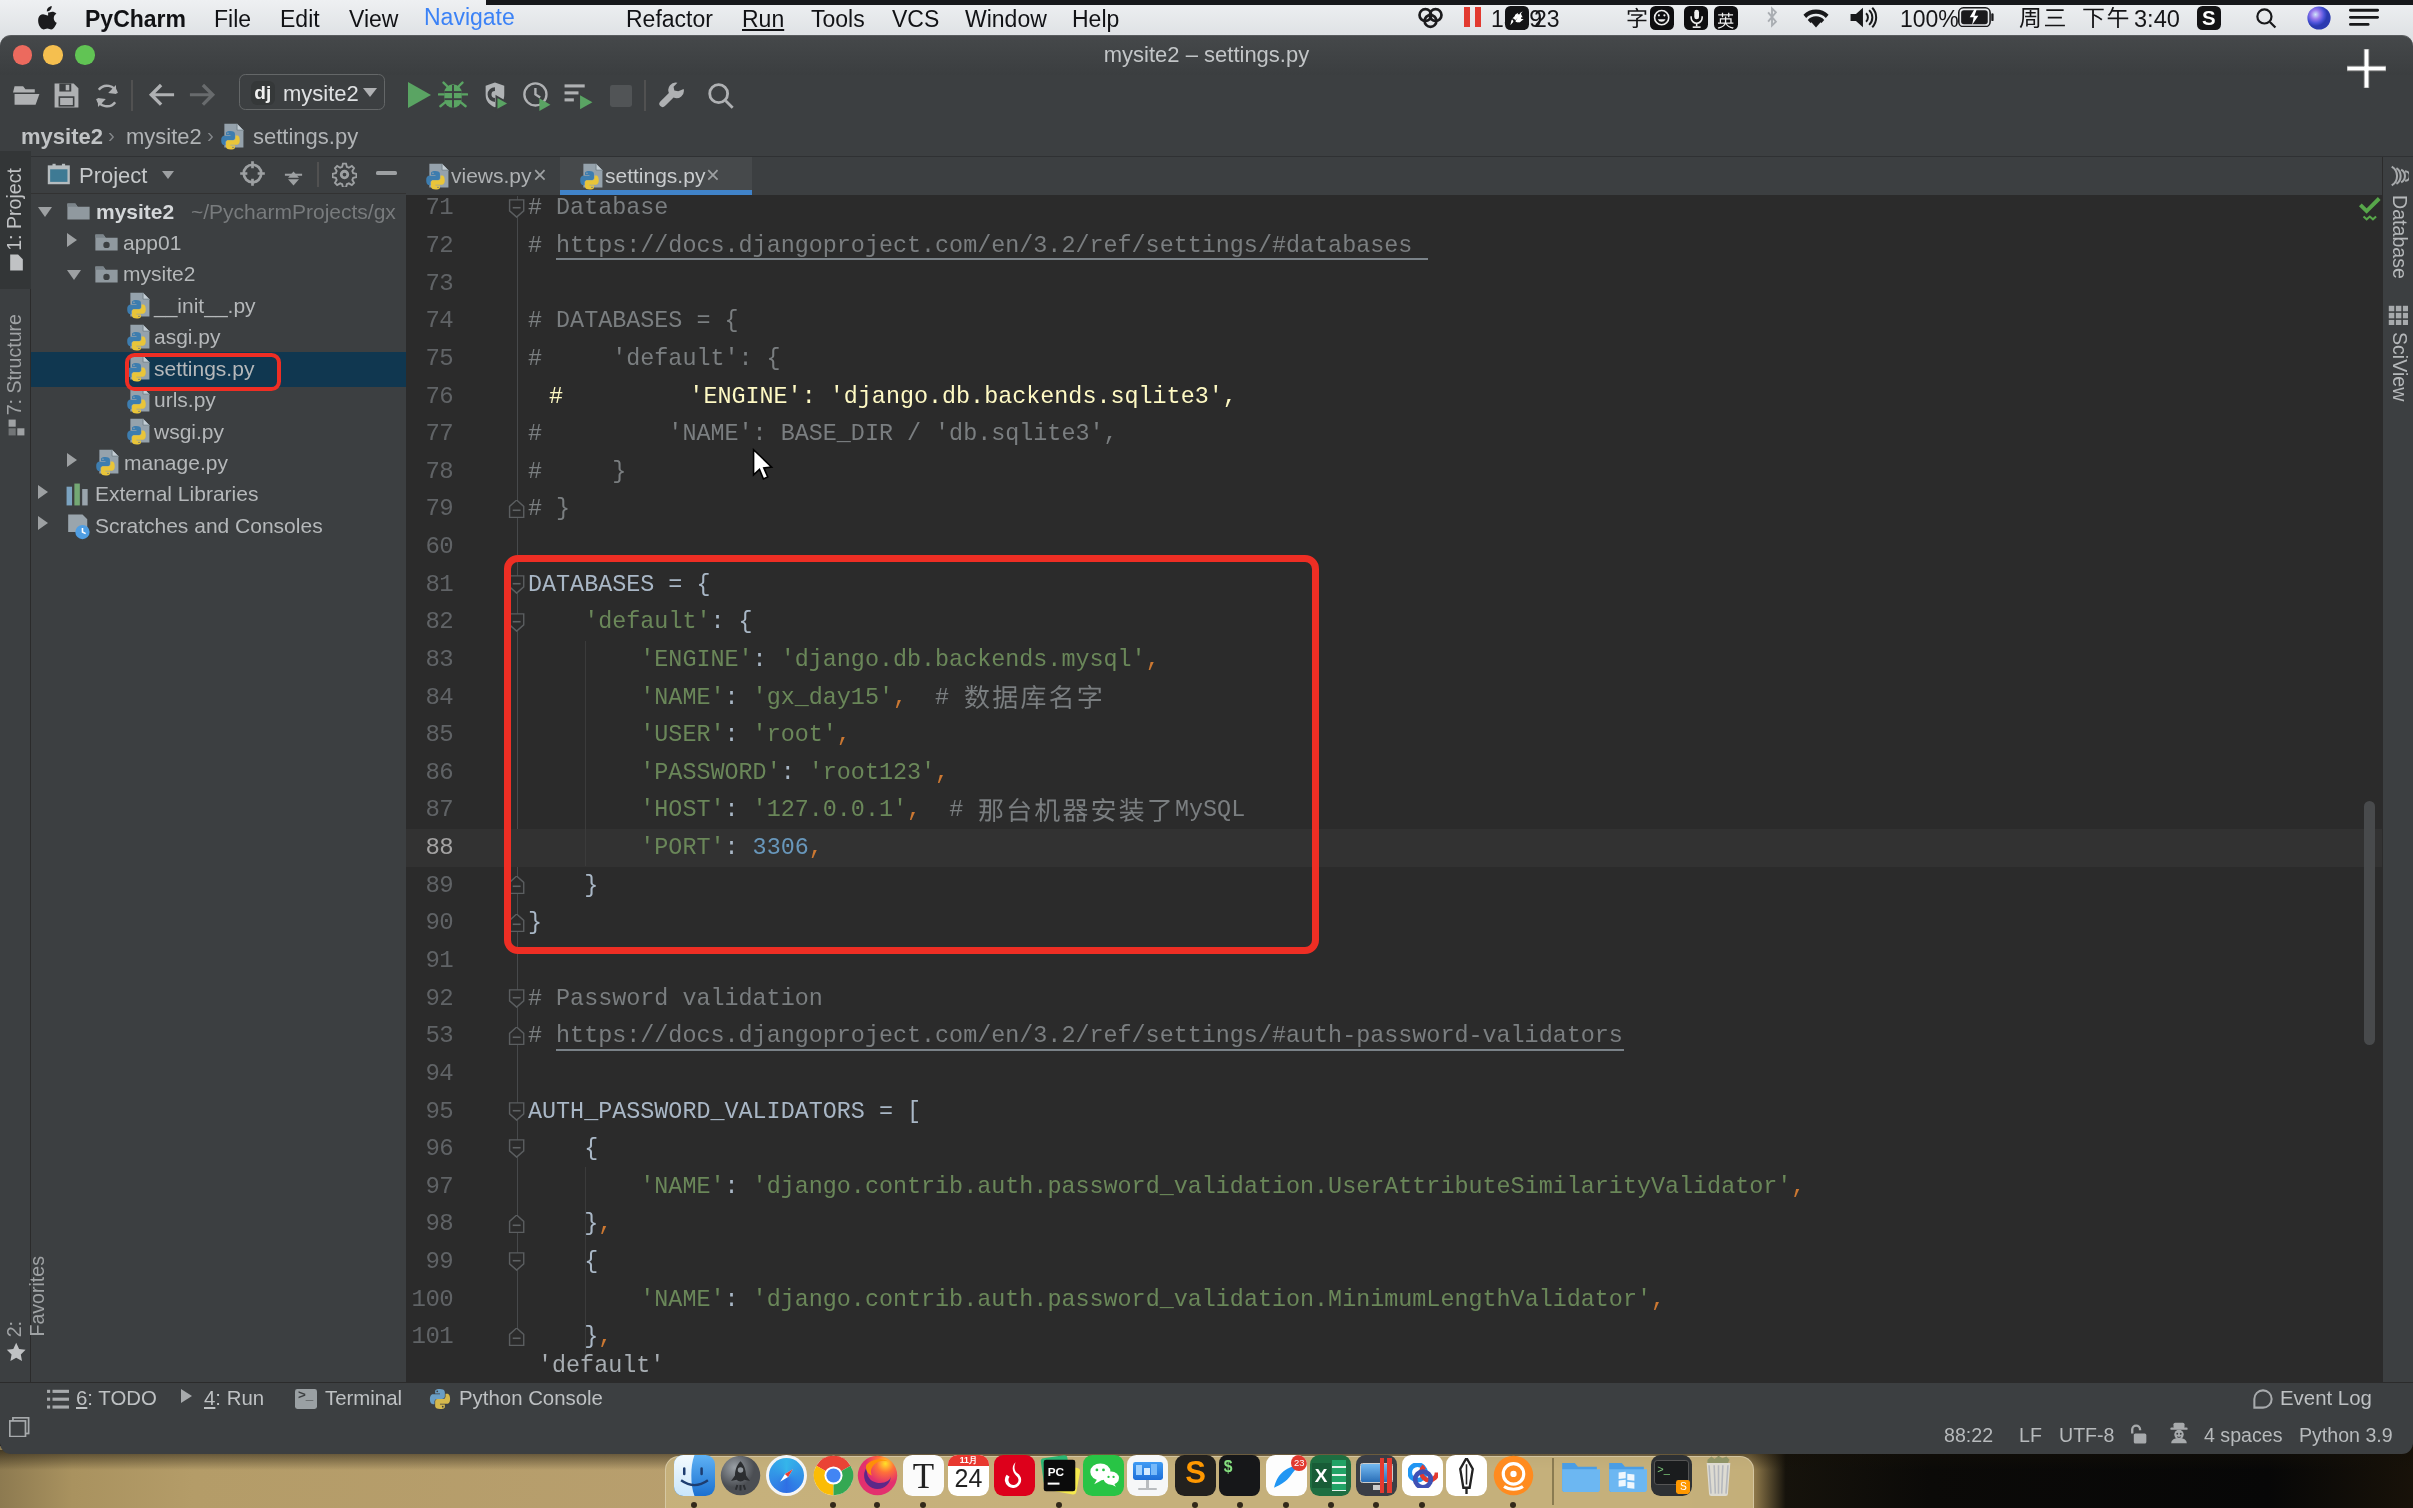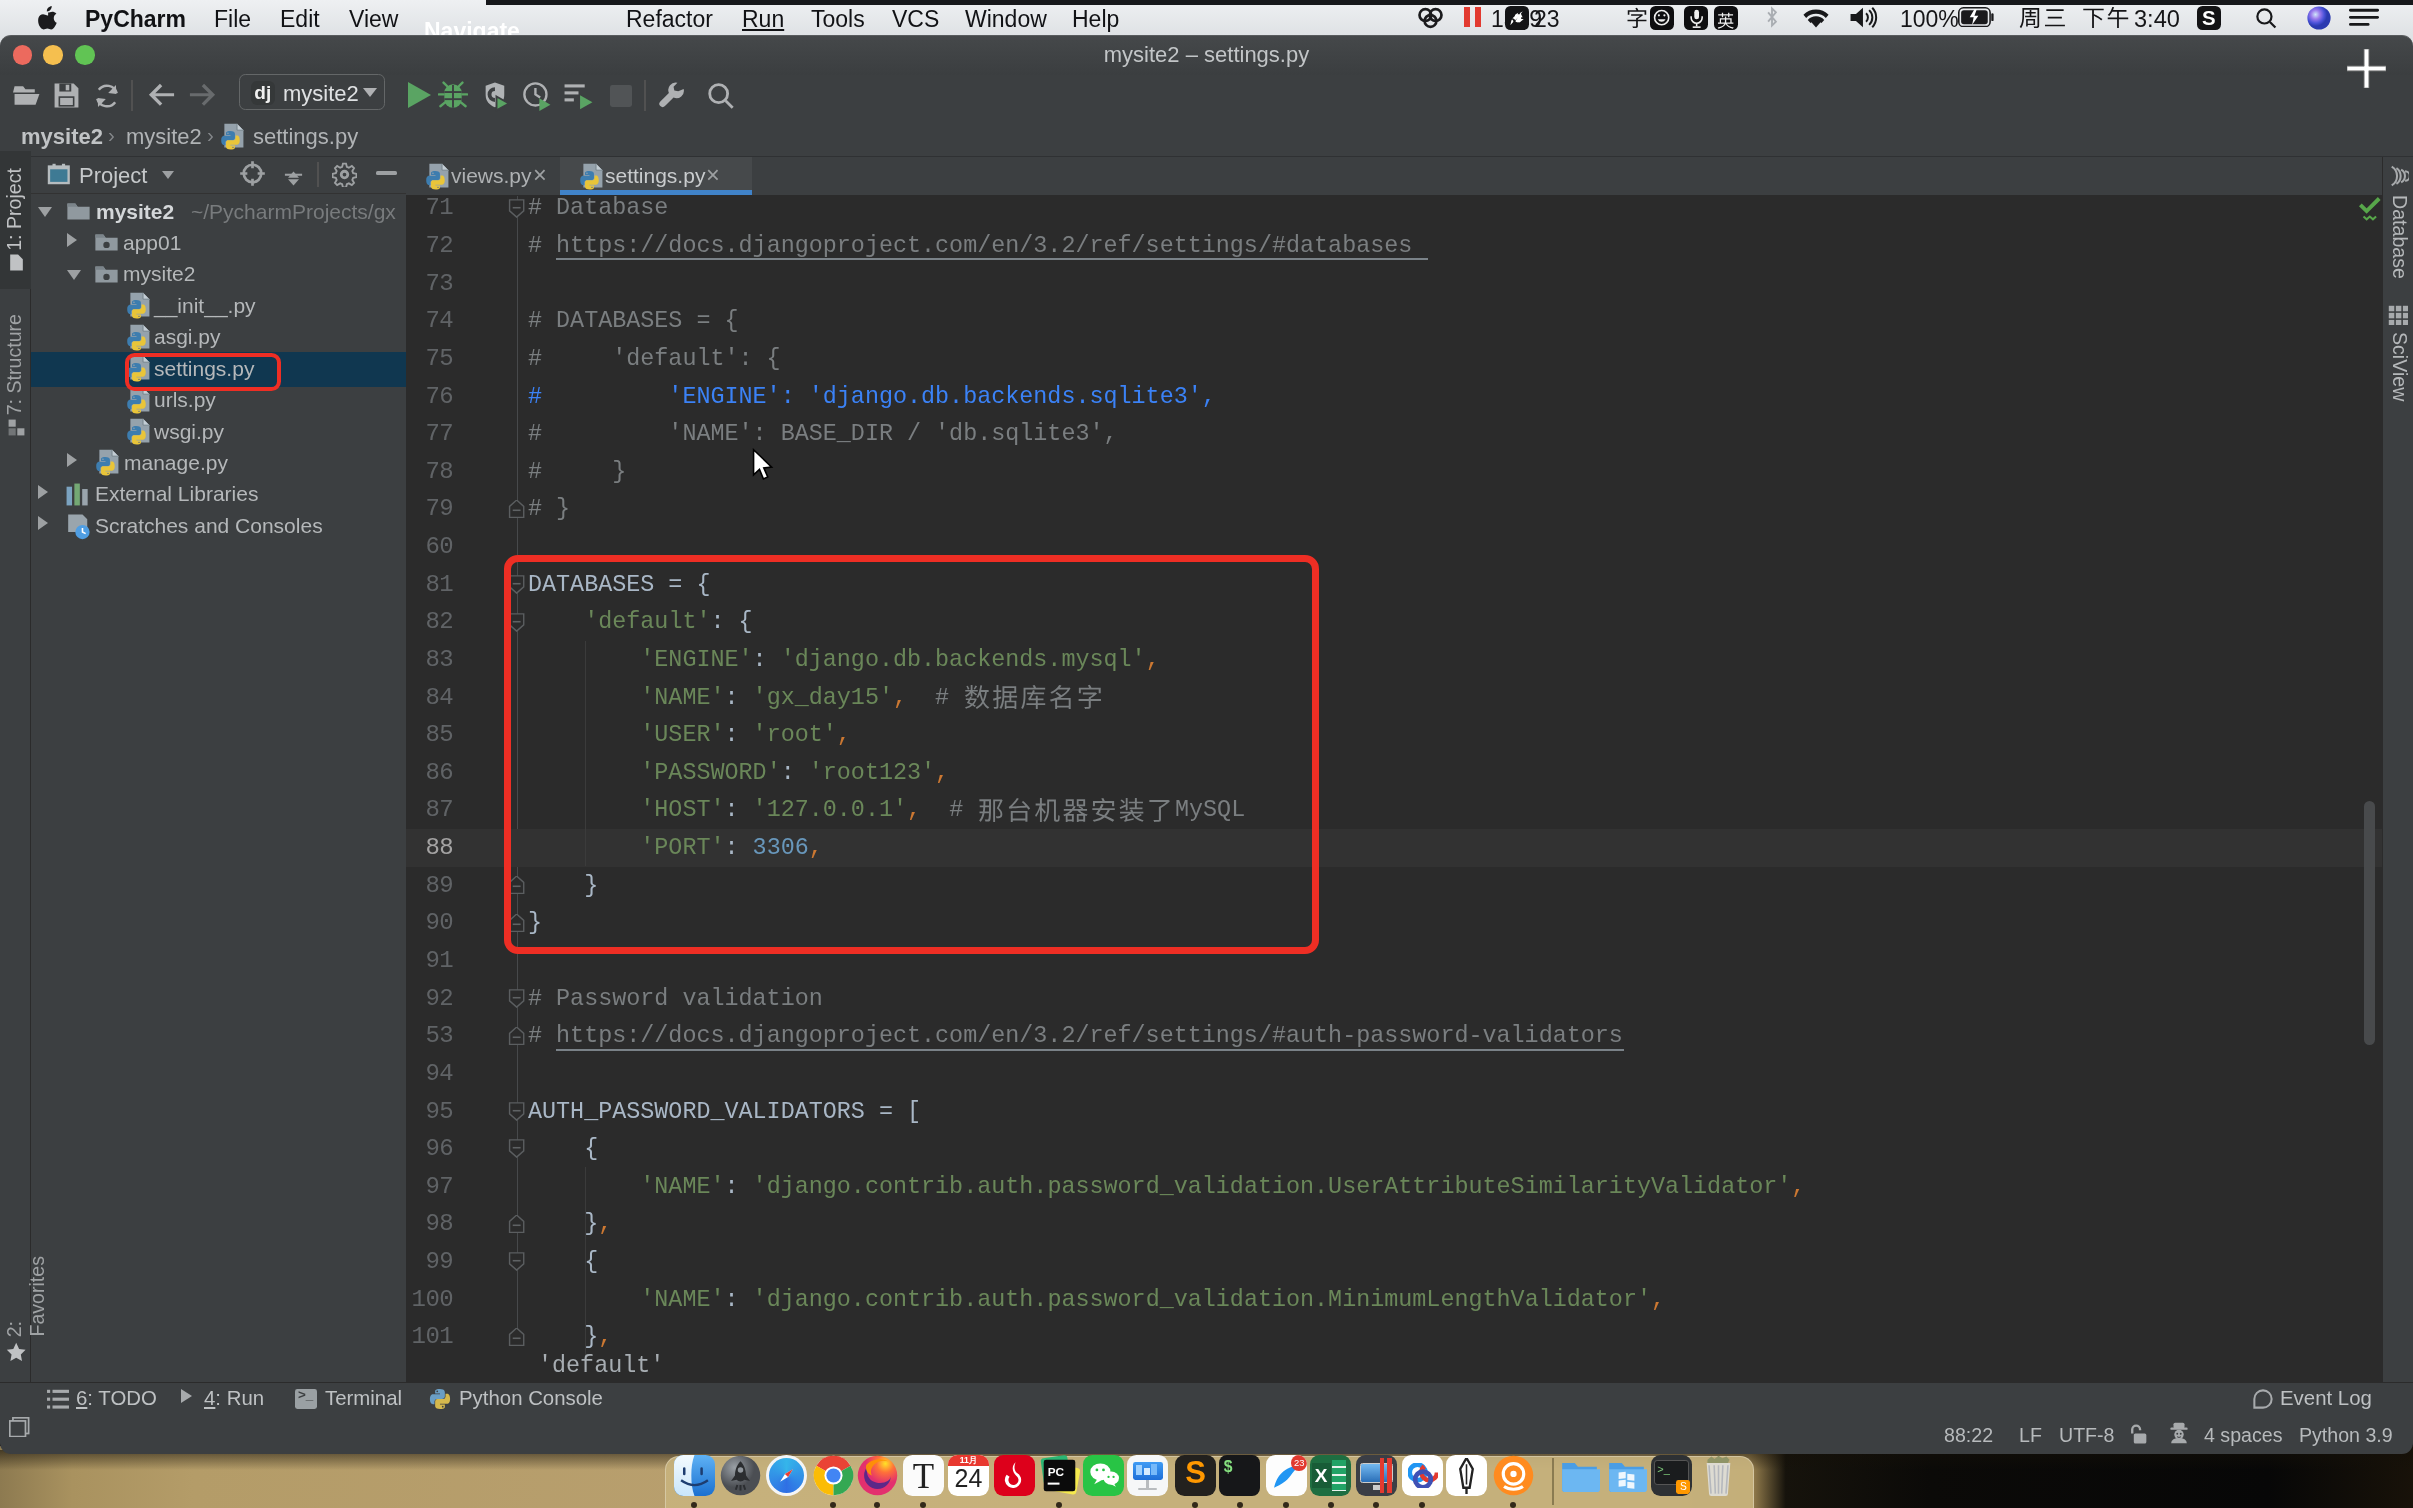--- a/index.html
+++ b/index.html
@@ -17,21 +17,21 @@
 <div style="position:absolute;left:0;top:0;width:2413px;height:35px;background:linear-gradient(#eef0f2,#dfe2e5);"></div>
 <div style="position:absolute;left:486px;top:0;width:1928px;height:4.7px;background:#17181b;"></div>
 <svg style="position:absolute;left:38px;top:5.5px;" width="20.4" height="24" viewBox="0 0 26 31" fill="#1b1b1d">
 <path d="M17.5 0c.2 1.8-.5 3.5-1.6 4.8-1.1 1.3-2.9 2.3-4.6 2.2-.2-1.7.6-3.5 1.6-4.6C14 1.2 15.9.2 17.5 0z"></path>
 <path d="M12.9 8.4c1.6 0 3.1-1.1 5.3-1.1 1.7 0 3.9.7 5.4 2.6-2.1 1.3-3.4 3.2-3.4 5.8 0 2.9 1.7 5 3.8 5.9-.5 1.6-1.2 3.1-2.2 4.6-1.4 2.1-2.9 4.1-5 4.1-1.9 0-2.6-1.2-4.9-1.2-2.2 0-3 1.2-4.9 1.2-2.1 0-3.6-1.9-5-4C.5 23.6-.6 19.2.4 15.6c.8-2.9 3.2-5 5.9-5 2 0 3.6 1.2 4.8 1.2 0 0 .9.6 1.8.6z"></path>
   </svg>
 <div style="position:absolute;left:85px;top:5.5px;font-size:23px;font-weight:bold;color:#111215;">PyCharm</div>
 <div style="position:absolute;left:214px;top:5.5px;font-size:23px;font-weight:normal;color:#111215;">File</div>
 <div style="position:absolute;left:280px;top:5.5px;font-size:23px;font-weight:normal;color:#111215;">Edit</div>
 <div style="position:absolute;left:349px;top:5.5px;font-size:23px;font-weight:normal;color:#111215;">View</div>
-<div style="position:absolute;left:424px;top:18px;font-size:23px;font-weight:bold;color:#ffffff;">Navigate</div>
+<div style="position:absolute;left:424px;top:4px;font-size:23px;font-weight:normal;color:#3b82f6;">Navigate</div>
 <div style="position:absolute;left:524px;top:5.5px;font-size:23px;font-weight:normal;color:#14b8a6;margin-top:44px;">Code</div>
 <div style="position:absolute;left:626px;top:5.5px;font-size:23px;font-weight:normal;color:#111215;">Refactor</div>
 <div style="position:absolute;left:742px;top:5.5px;font-size:23px;font-weight:normal;color:#111215;text-decoration:underline;">Run</div>
 <div style="position:absolute;left:811px;top:5.5px;font-size:23px;font-weight:normal;color:#111215;">Tools</div>
 <div style="position:absolute;left:892px;top:5.5px;font-size:23px;font-weight:normal;color:#111215;">VCS</div>
 <div style="position:absolute;left:965px;top:5.5px;font-size:23px;font-weight:normal;color:#111215;">Window</div>
 <div style="position:absolute;left:1072px;top:5.5px;font-size:23px;font-weight:normal;color:#111215;">Help</div>
 <svg style="position:absolute;left:1414px;top:6.3px" width="33" height="23.6" viewBox="0 0 42 30" fill="none" stroke="#1b1b1d" stroke-width="3.4">
 <circle cx="14.5" cy="11.5" r="7.5"></circle>
     <circle cx="27.5" cy="11.5" r="7.5"></circle>
@@ -387,21 +387,21 @@
 <div class="ln" style="top:189px;color:#606366;">71</div>
 <div class="cl" style="left:528px;top:189px;"><span style="color:#7a7e80;">#&nbsp;Database</span></div>
 <div class="ln" style="top:227px;color:#606366;">72</div>
 <div class="cl" style="left:528px;top:227px;"><span style="color:#7a7e80;">#&nbsp;</span><span style="color:#7a7e80;">https://docs.djangoproject.com/en/3.2/ref/settings/#databases</span></div>
 <div class="ln" style="top:265px;color:#606366;">73</div>
 <div class="ln" style="top:302px;color:#606366;">74</div>
 <div class="cl" style="left:528px;top:302px;"><span style="color:#7a7e80;">#&nbsp;DATABASES&nbsp;=&nbsp;{</span></div>
 <div class="ln" style="top:340px;color:#606366;">75</div>
 <div class="cl" style="left:528px;top:340px;"><span style="color:#7a7e80;">#&nbsp;&nbsp;&nbsp;&nbsp;&nbsp;'default':&nbsp;{</span></div>
 <div class="ln" style="top:378px;color:#606366;">76</div>
-<div class="cl" style="left:528px;top:378px;"><span style="color:#3b82f6;">#&nbsp;&nbsp;&nbsp;&nbsp;&nbsp;&nbsp;&nbsp;&nbsp;&nbsp;'ENGINE':&nbsp;'django.db.backends.sqlite3',</span></div>
+<div class="cl" style="left:528px;top:378px;"><span style="color:#fef9c3;margin-left:21px;">#&nbsp;&nbsp;&nbsp;&nbsp;&nbsp;&nbsp;&nbsp;&nbsp;&nbsp;'ENGINE':&nbsp;'django.db.backends.sqlite3',</span></div>
 <div class="ln" style="top:415px;color:#606366;">77</div>
 <div class="cl" style="left:528px;top:415px;"><span style="color:#7a7e80;">#&nbsp;&nbsp;&nbsp;&nbsp;&nbsp;&nbsp;&nbsp;&nbsp;&nbsp;'NAME':&nbsp;BASE_DIR&nbsp;/&nbsp;'db.sqlite3',</span></div>
 <div class="ln" style="top:453px;color:#606366;">78</div>
 <div class="cl" style="left:528px;top:453px;"><span style="color:#7a7e80;">#&nbsp;&nbsp;&nbsp;&nbsp;&nbsp;}</span></div>
 <div class="ln" style="top:490px;color:#606366;">79</div>
 <div class="cl" style="left:528px;top:490px;"><span style="color:#7a7e80;">#&nbsp;}</span></div>
 <div class="ln" style="top:528px;color:#606366;">60</div>
 <div class="ln" style="top:566px;color:#606366;">81</div>
 <div class="cl" style="left:528px;top:566px;"><span style="color:#a9b7c6;">DATABASES&nbsp;=&nbsp;{</span></div>
 <div class="ln" style="top:603px;color:#606366;">82</div>

